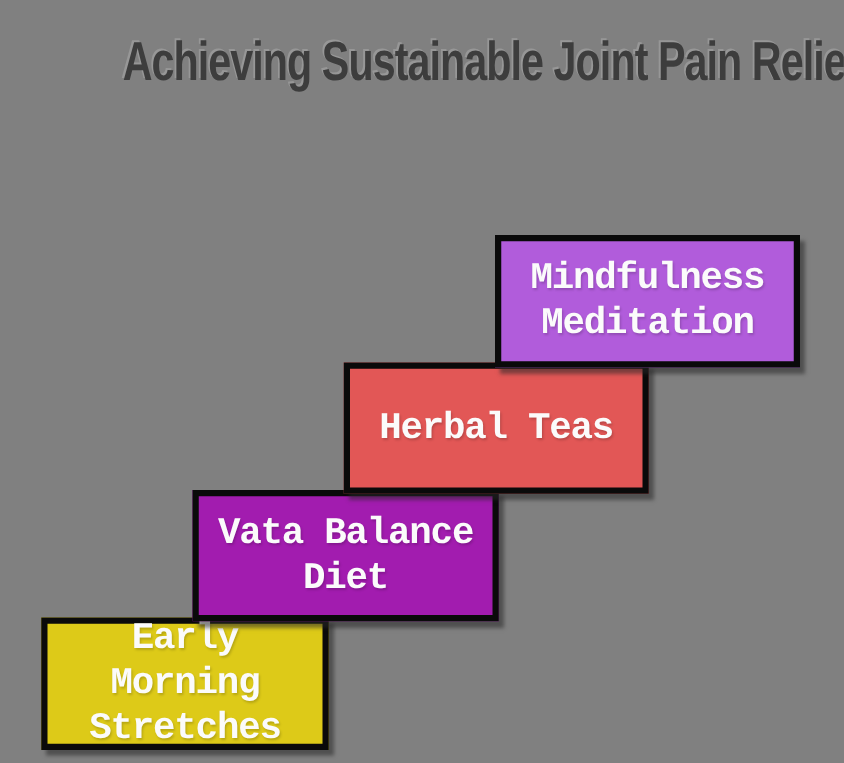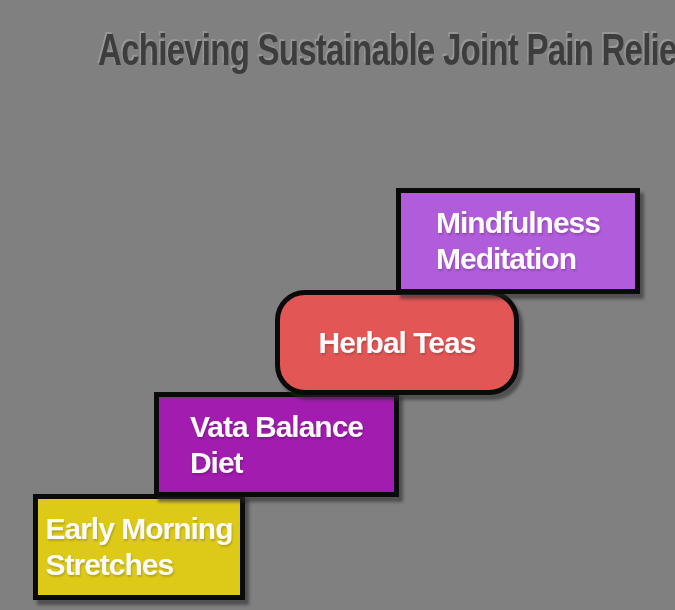--- a/index.html
+++ b/index.html
@@ -34,33 +34,34 @@
     text-shadow: -2px -2px 0 rgba(255,255,255,0.18);
   }
   .step {
     position: absolute;
     box-sizing: border-box;
     border: 5px solid #0a0a0a;
     box-shadow: 4px 5px 3px rgba(40,40,40,0.55);
     display: flex;
     align-items: center;
     justify-content: center;
-    text-align: left;
+    text-align: center;
+    font-family: Liberation Mono, monospace;
   }
   .step-label {
     font-size: 30px;
     font-weight: 700;
     line-height: 1.2;
     letter-spacing: -1px;
     white-space: pre-line;
     text-shadow: 1px 2px 2px rgba(0,0,0,0.18);
   }
-  .step-1 { left: 33px;  top: 494px; width: 212px; height: 106px; }
+  .step-1 { left: 33px;  top: 494px; width: 230px; height: 106px; }
   .step-2 { left: 154px; top: 392px; width: 245px; height: 105px; }
-  .step-3 { left: 275px; top: 290px; width: 244px; height: 105px; border-radius: 30px; }
+  .step-3 { left: 275px; top: 290px; width: 244px; height: 105px; }
   .step-4 { left: 396px; top: 188px; width: 244px; height: 106px; }
 </style>
 </head>
 <body style="background-color: rgb(128, 128, 128);">
 
 <div class="stage">
 
   <div class="title-wrap">
     <div class="title" style="color: rgb(61, 61, 61);">Achieving Sustainable Joint Pain Relief</div>
   </div>

